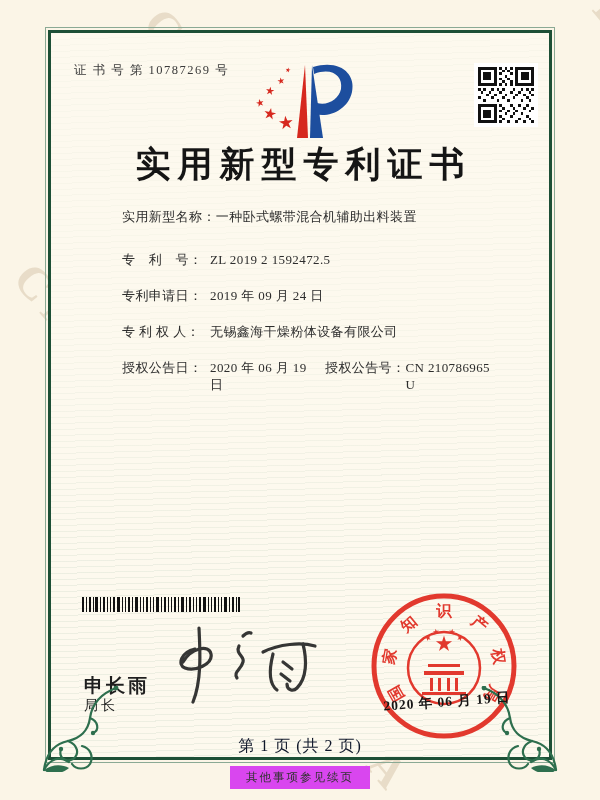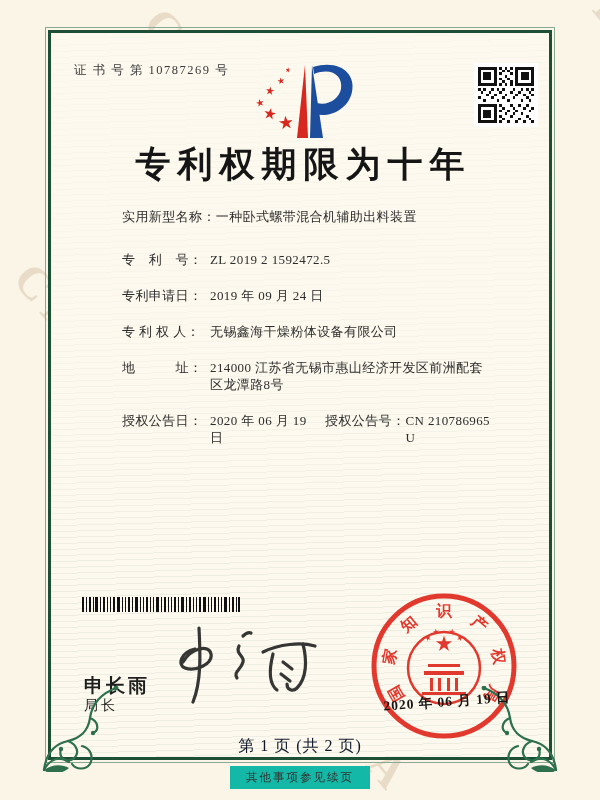--- a/index.html
+++ b/index.html
@@ -46,21 +46,21 @@
                  font-size:19px;letter-spacing:3px;color:#1f1f1f;font-weight:bold;}
   .sig{position:absolute;left:155px;top:622px;z-index:4;}
 
   .seal{position:absolute;left:364px;top:586px;z-index:4;opacity:.93;}
   .seal-date{position:absolute;left:368px;top:693px;width:158px;z-index:5;text-align:center;
              font-size:13.5px;font-weight:bold;color:#151515;letter-spacing:1px;transform:rotate(-4deg);}
 
   .page-num{position:absolute;left:0;right:0;top:736px;z-index:3;text-align:center;font-size:16px;
             letter-spacing:1px;color:#0f172a;}
   .note-wrap{position:absolute;left:0;right:0;top:766px;z-index:3;text-align:center;}
-  .note{display:inline-block;background:#14b8a6;padding:4px 16px;font-size:11.5px;letter-spacing:2px;color:#333;}
+  .note{display:inline-block;background:#d946ef;padding:4px 16px;font-size:11.5px;letter-spacing:2px;color:#333;}
 
   .flourish{position:absolute;z-index:4;}
   .flourish.right{transform:scaleX(-1);}
 </style>
 </head>
 <body>
 
 <div class="page">
 
   <span class="wm" style="left:120px;top:60px;">CNIPA</span>
@@ -95,42 +95,38 @@
     <rect x="-1.5" y="-1.5" width="24" height="24" fill="#ffffff"></rect>
     <g fill="#111111">
       <path fill-rule="evenodd" d="M0,0h7v7h-7zM1,1h5v5h-5z M14,0h7v7h-7zM15,1h5v5h-5z M0,14h7v7h-7zM1,15h5v5h-5z"></path>
       <rect x="2" y="2" width="3" height="3"></rect>
         <rect x="16" y="2" width="3" height="3"></rect>
         <rect x="2" y="16" width="3" height="3"></rect>
       <path d="M8,0h1v1h-1zM10,0h1v1h-1zM12,0h1v1h-1zM9,1h1v1h-1zM11,1h1v1h-1zM8,2h1v1h-1zM12,2h1v1h-1zM10,3h1v1h-1zM8,4h1v1h-1zM11,4h1v1h-1zM9,5h1v1h-1zM12,5h1v1h-1zM8,6h1v1h-1zM10,6h1v1h-1zM12,6h1v1h-1zM0,8h1v1h-1zM2,8h1v1h-1zM5,8h1v1h-1zM7,8h1v1h-1zM9,8h1v1h-1zM13,8h1v1h-1zM16,8h1v1h-1zM18,8h1v1h-1zM20,8h1v1h-1zM1,9h1v1h-1zM4,9h1v1h-1zM8,9h1v1h-1zM12,9h1v1h-1zM15,9h1v1h-1zM19,9h1v1h-1zM3,10h1v1h-1zM6,10h1v1h-1zM10,10h1v1h-1zM14,10h1v1h-1zM17,10h1v1h-1zM20,10h1v1h-1zM0,11h1v1h-1zM5,11h1v1h-1zM9,11h1v1h-1zM13,11h1v1h-1zM18,11h1v1h-1zM2,12h1v1h-1zM7,12h1v1h-1zM11,12h1v1h-1zM16,12h1v1h-1zM19,12h1v1h-1zM8,14h1v1h-1zM12,14h1v1h-1zM15,14h1v1h-1zM18,14h1v1h-1zM9,15h1v1h-1zM13,15h1v1h-1zM17,15h1v1h-1zM20,15h1v1h-1zM8,16h1v1h-1zM11,16h1v1h-1zM14,16h1v1h-1zM19,16h1v1h-1zM10,17h1v1h-1zM13,17h1v1h-1zM16,17h1v1h-1zM8,18h1v1h-1zM12,18h1v1h-1zM18,18h1v1h-1zM9,19h1v1h-1zM15,19h1v1h-1zM19,19h1v1h-1zM8,20h1v1h-1zM11,20h1v1h-1zM14,20h1v1h-1zM17,20h1v1h-1zM20,20h1v1h-1z"></path>
     </g>
   </svg>
 
-  <h1 class="title">专利权期限为十年</h1>
+  <h1 class="title">实用新型专利证书</h1>
 
   <div class="fields">
     <div class="row mb-lg">
       <span class="f-label">实用新型名称：</span>
       <span class="f-value">一种卧式螺带混合机辅助出料装置</span>
     </div>
     <div class="row">
       <span class="f-label">专　利　号：</span>
       <span class="f-value">ZL 2019 2 1592472.5</span>
     </div>
     <div class="row">
       <span class="f-label">专利申请日：</span>
       <span class="f-value">2019 年 09 月 24 日</span>
     </div>
     <div class="row">
       <span class="f-label">专 利 权 人：</span>
       <span class="f-value">无锡鑫海干燥粉体设备有限公司</span>
-    </div>
-    <div class="row">
-      <span class="f-label">地　　　址：</span>
-      <span class="f-value">214000 江苏省无锡市惠山经济开发区前洲配套区龙潭路8号</span>
     </div>
     <div class="row">
       <span class="f-label">授权公告日：</span>
       <span>2020 年 06 月 19 日</span>
       <span class="grant2-label">授权公告号：</span>
       <span>CN 210786965 U</span>
     </div>
   </div>
 
 

